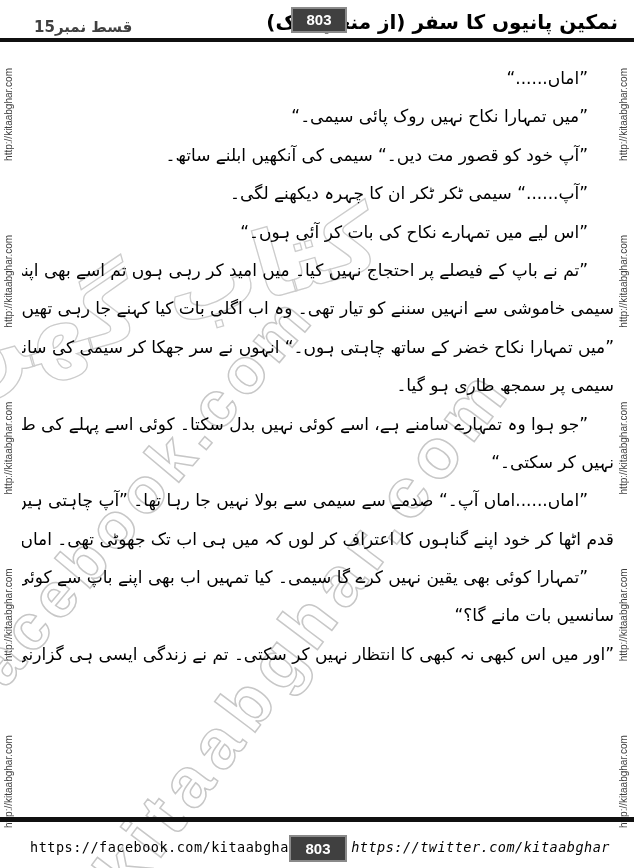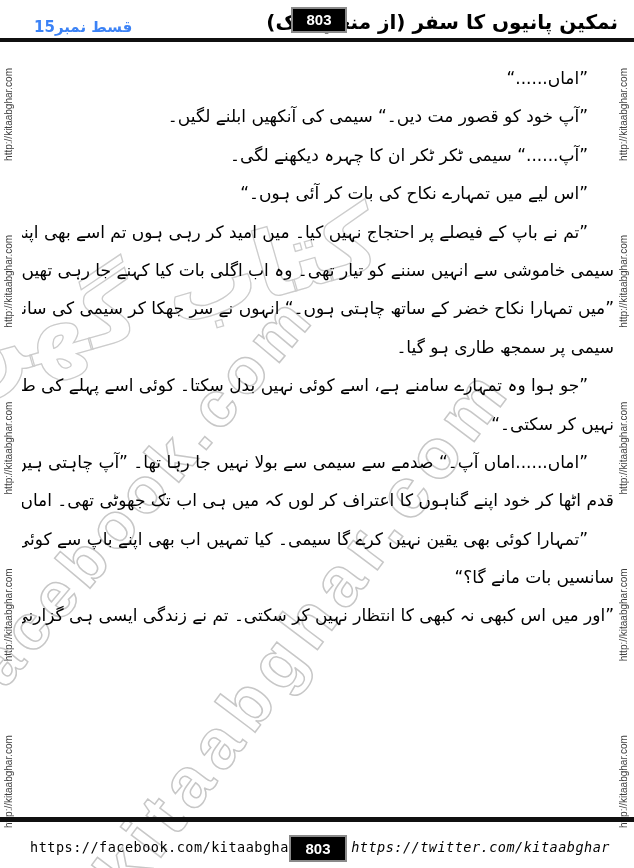--- a/index.html
+++ b/index.html
@@ -9,24 +9,24 @@
     font-family:"DejaVu Sans", sans-serif;
   }
   
   .hdr-title {
     position:absolute; top:10px; right:16px; z-index:2;
     direction:rtl; font-size:20px; font-weight:bold; color:#000;
     font-family:"DejaVu Sans", sans-serif;
   }
   .hdr-episode {
     position:absolute; top:18px; left:34px; z-index:2;
-    direction:rtl; font-size:15px; font-weight:bold; color:#3b82f6;
+    direction:rtl; font-size:15px; font-weight:bold; color:#404040;
   }
   .page-box {
-    position:absolute; z-index:2; background:#000000; color:#fff;
+    position:absolute; z-index:2; background:#404040; color:#fff;
     border:2px solid #8a8a8a; text-align:center;
     font-family:"Liberation Sans", sans-serif; font-weight:bold; font-size:15px;
   }
   .page-box.top    { left:291px; top:7px;  width:52px; height:22px; line-height:22px; }
   .page-box.bottom { left:289px; top:835px; width:54px; height:23px; line-height:23px; }
   .rule { position:absolute; left:0; width:634px; background:#101010; z-index:2; }
   .rule.top    { top:38px;  height:4px; }
   .rule.bottom { top:817px; height:5px; }
   
   .body-text { position:absolute; top:59px; left:22px; right:20px; z-index:1; direction:rtl; }
@@ -99,21 +99,22 @@
     <div class="wm-diag wm-urdu">کتاب گھر</div>
   </div>
 
   <div class="hdr-title">نمکین پانیوں کا سفر (از منعم ملک)</div>
   <div class="page-box top">803</div>
   <div class="hdr-episode">قسط نمبر15</div>
   <div class="rule top"></div>
 
   <div class="body-text">
     <div class="line indent">”اماں......“</div>
-    <div class="line indent">”آپ خود کو قصور مت دیں۔“ سیمی کی آنکھیں ابلنے لگیں۔</div>
+    <div class="line indent">”میں تمہارا نکاح نہیں روک پائی سیمی۔“</div>
+    <div class="line indent">”آپ خود کو قصور مت دیں۔“ سیمی کی آنکھیں ابلنے ساتھ۔</div>
     <div class="line indent">”آپ......“ سیمی ٹکر ٹکر ان کا چہرہ دیکھنے لگی۔</div>
     <div class="line indent">”اس لیے میں تمہارے نکاح کی بات کر آئی ہوں۔“</div>
     <div class="line indent just">”تم نے باپ کے فیصلے پر احتجاج نہیں کیا۔ میں امید کر رہی ہوں تم اسے بھی اپنی قسمت سمجھ</div>
     <div class="line just">سیمی خاموشی سے انہیں سننے کو تیار تھی۔ وہ اب اگلی بات کیا کہنے جا رہی تھیں۔ سیمی کو غور سے سننا تھا۔</div>
     <div class="line just">”میں تمہارا نکاح خضر کے ساتھ چاہتی ہوں۔“ انہوں نے سر جھکا کر سیمی کی سانسیں روک دیں۔</div>
     <div class="line">سیمی پر سمجھ طاری ہو گیا۔</div>
     <div class="line indent just">”جو ہوا وہ تمہارے سامنے ہے، اسے کوئی نہیں بدل سکتا۔ کوئی اسے پہلے کی طرح واپس ٹھیک</div>
     <div class="line">نہیں کر سکتی۔“</div>
     <div class="line indent just">”اماں......اماں آپ۔“ صدمے سے سیمی سے بولا نہیں جا رہا تھا۔ ”آپ چاہتی ہیں میں یہ</div>
     <div class="line just">قدم اٹھا کر خود اپنے گناہوں کا اعتراف کر لوں کہ میں ہی اب تک جھوٹی تھی۔ اماں آپ چاہتی ہیں کوئی</div>

